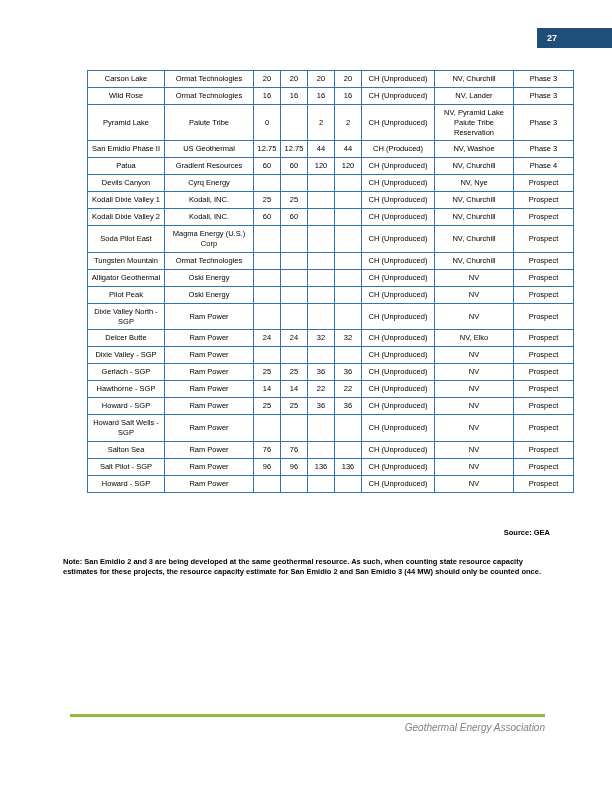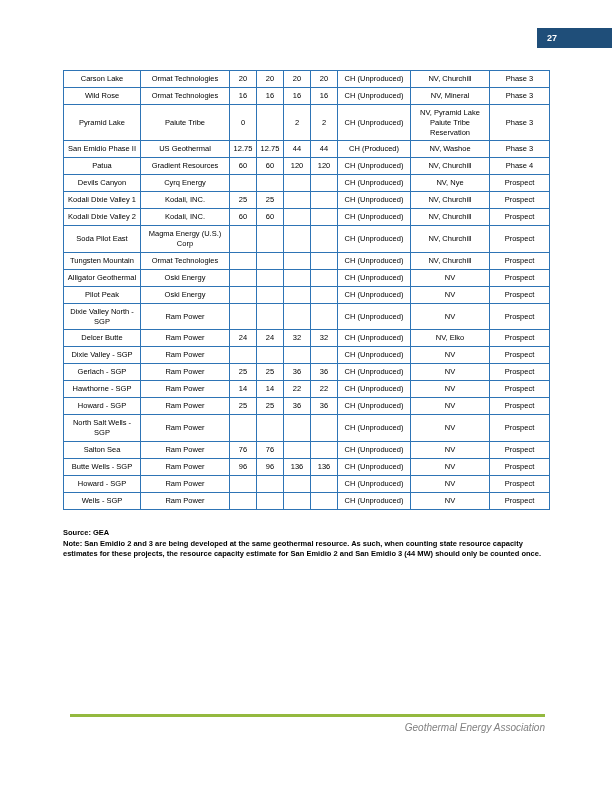--- a/index.html
+++ b/index.html
@@ -33,20 +33,21 @@
   .table-wrap {
     position: absolute;
     top: 70px;
     left: 63px;
     width: 487px;
   }
   table.data-table {
     border-collapse: collapse;
     width: 100%;
     table-layout: fixed;
+    margin-left: 24px;
   }
   table.data-table td {
     border: 1px solid var(--table-border, #2E74B5);
     font-size: 7.5px;
     line-height: 1.3;
     color: #000;
     text-align: center;
     vertical-align: middle;
     padding: 3px 2px;
     word-wrap: break-word;
@@ -64,21 +65,21 @@
   .notes {
     position: absolute;
     left: 63px;
     top: 528px;
     width: 487px;
     font-size: 7.5px;
     font-weight: bold;
     color: #000;
     line-height: 1.35;
   }
-  .notes .source-line { margin-bottom: 1px; }
+  .notes .source-line { margin-bottom: 19px; text-align: right; }
 
   
   .footer-rule {
     position: absolute;
     left: 70px;
     top: 714px;
     width: 475px;
     height: 3px;
     background: var(--rule-green, #94B93F);
   }
@@ -126,21 +127,21 @@
             <td>Phase 3</td>
           </tr>
           <tr>
             <td>Wild Rose</td>
             <td>Ormat Technologies</td>
             <td>16</td>
             <td>16</td>
             <td>16</td>
             <td>16</td>
             <td>CH (Unproduced)</td>
-            <td>NV, Mineral</td>
+            <td>NV, Lander</td>
             <td>Phase 3</td>
           </tr>
           <tr>
             <td>Pyramid Lake</td>
             <td>Paiute Tribe</td>
             <td>0</td>
             <td></td>
             <td>2</td>
             <td>2</td>
             <td>CH (Unproduced)</td>
@@ -306,21 +307,21 @@
             <td>Ram Power</td>
             <td>25</td>
             <td>25</td>
             <td>36</td>
             <td>36</td>
             <td>CH (Unproduced)</td>
             <td>NV</td>
             <td>Prospect</td>
           </tr>
           <tr>
-            <td>North Salt Wells - SGP</td>
+            <td>Howard Salt Wells - SGP</td>
             <td>Ram Power</td>
             <td></td>
             <td></td>
             <td></td>
             <td></td>
             <td>CH (Unproduced)</td>
             <td>NV</td>
             <td>Prospect</td>
           </tr>
           <tr>
@@ -328,52 +329,41 @@
             <td>Ram Power</td>
             <td>76</td>
             <td>76</td>
             <td></td>
             <td></td>
             <td>CH (Unproduced)</td>
             <td>NV</td>
             <td>Prospect</td>
           </tr>
           <tr>
-            <td>Butte Wells - SGP</td>
+            <td>Salt Pilot - SGP</td>
             <td>Ram Power</td>
             <td>96</td>
             <td>96</td>
             <td>136</td>
             <td>136</td>
             <td>CH (Unproduced)</td>
             <td>NV</td>
             <td>Prospect</td>
           </tr>
           <tr>
             <td>Howard - SGP</td>
             <td>Ram Power</td>
             <td></td>
             <td></td>
             <td></td>
             <td></td>
             <td>CH (Unproduced)</td>
             <td>NV</td>
             <td>Prospect</td>
           </tr>
-          <tr>
-            <td>Wells - SGP</td>
-            <td>Ram Power</td>
-            <td></td>
-            <td></td>
-            <td></td>
-            <td></td>
-            <td>CH (Unproduced)</td>
-            <td>NV</td>
-            <td>Prospect</td>
-          </tr>
         </tbody>
     </table>
   </div>
 
   <div class="notes">
     <div class="source-line">Source: GEA</div>
     <div class="note-line">Note: San Emidio 2 and 3 are being developed at the same geothermal resource.  As such, when counting state resource capacity estimates for these projects, the resource capacity estimate for San Emidio 2 and San Emidio 3 (44 MW) should only be counted once.</div>
   </div>
 
   <div class="footer-rule"></div>

